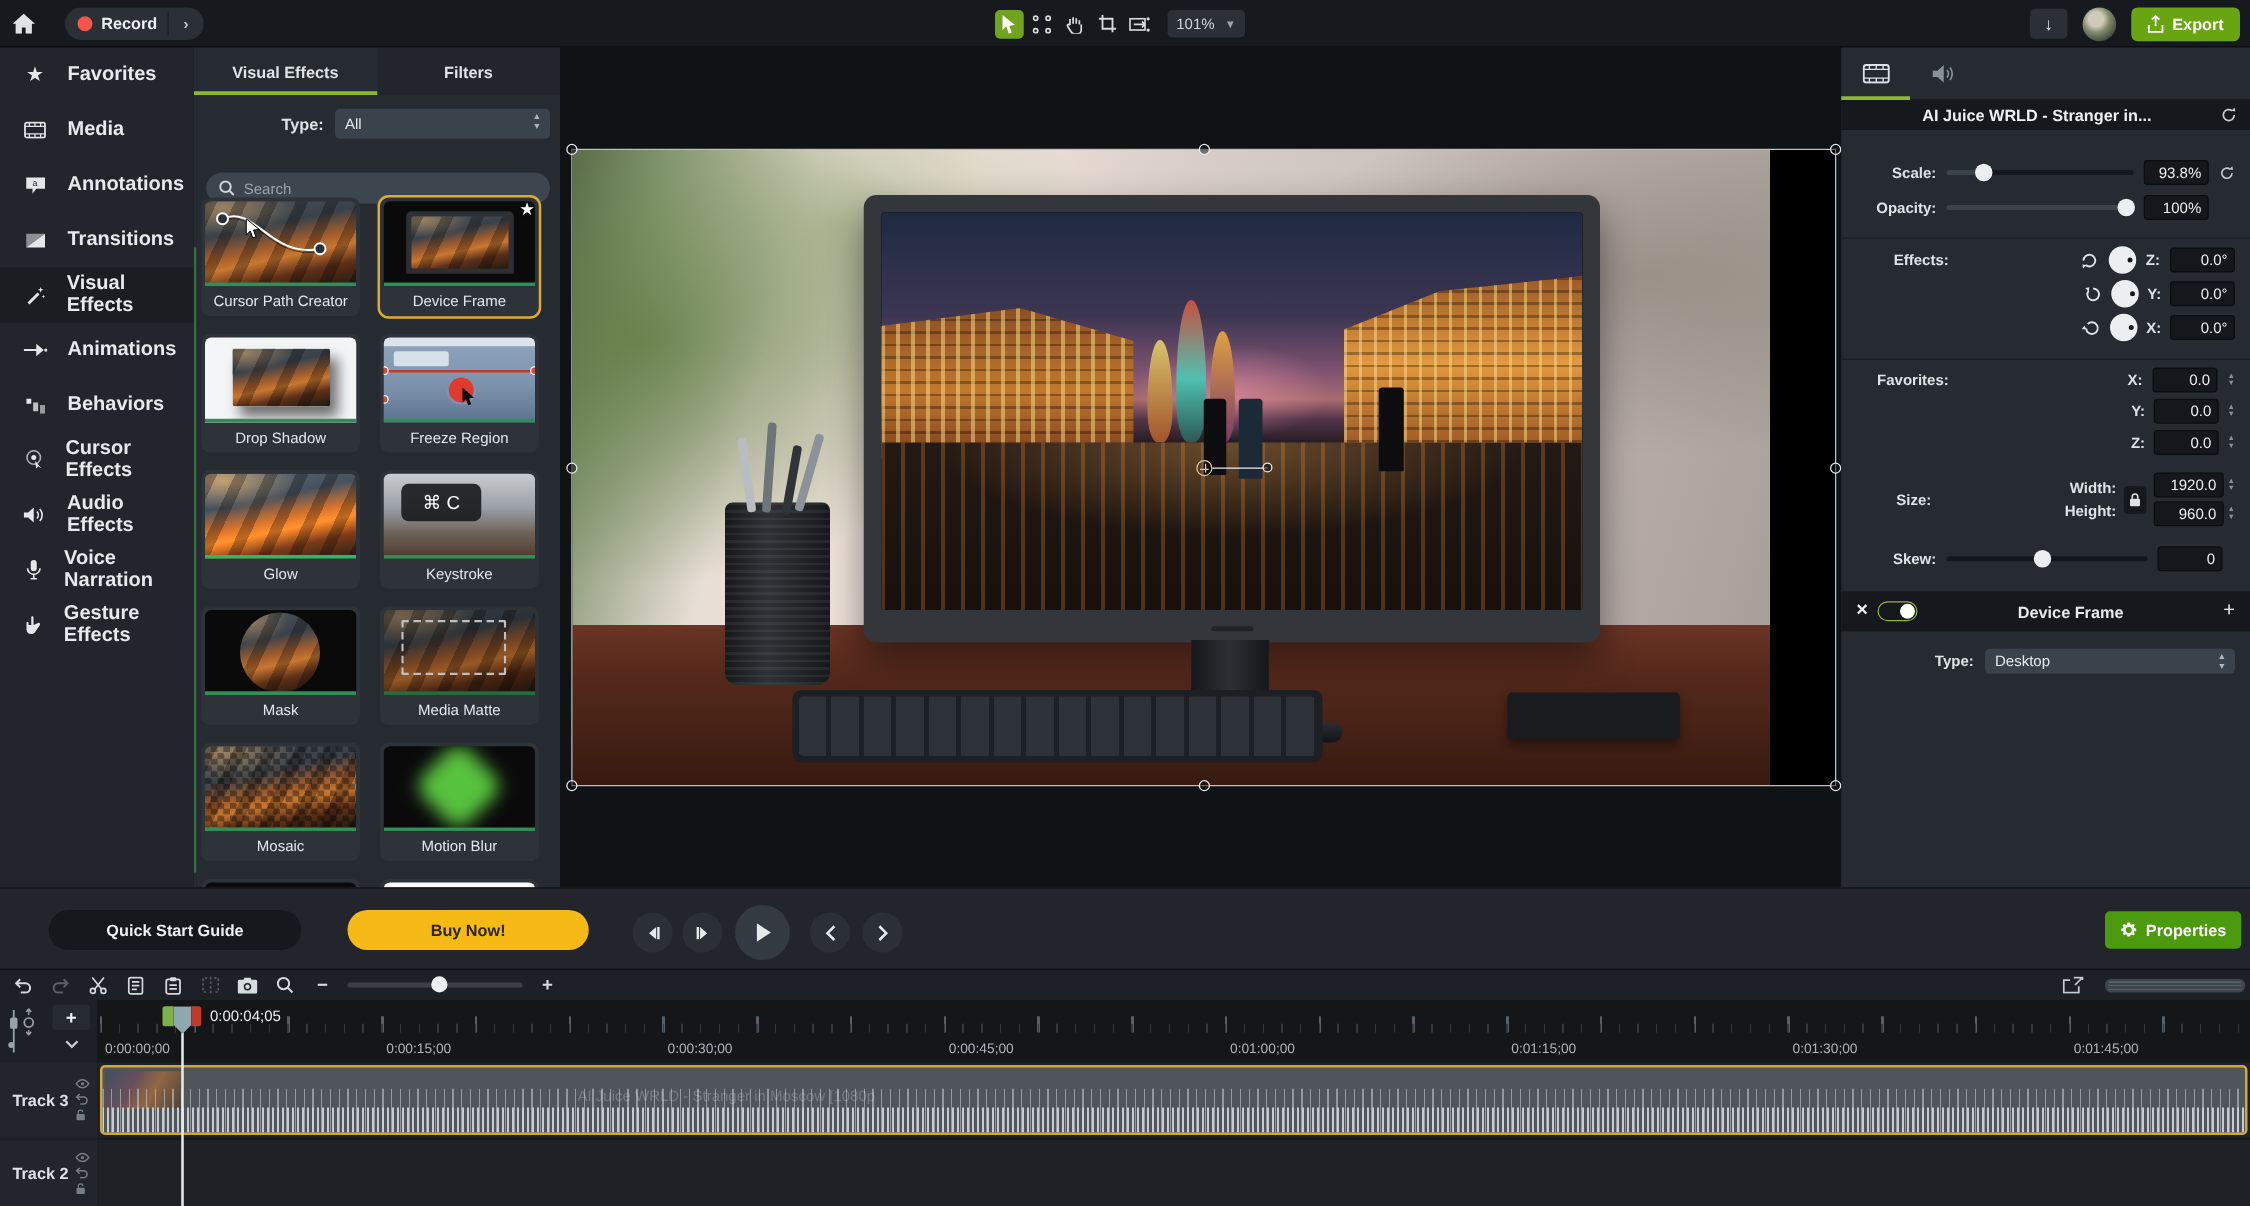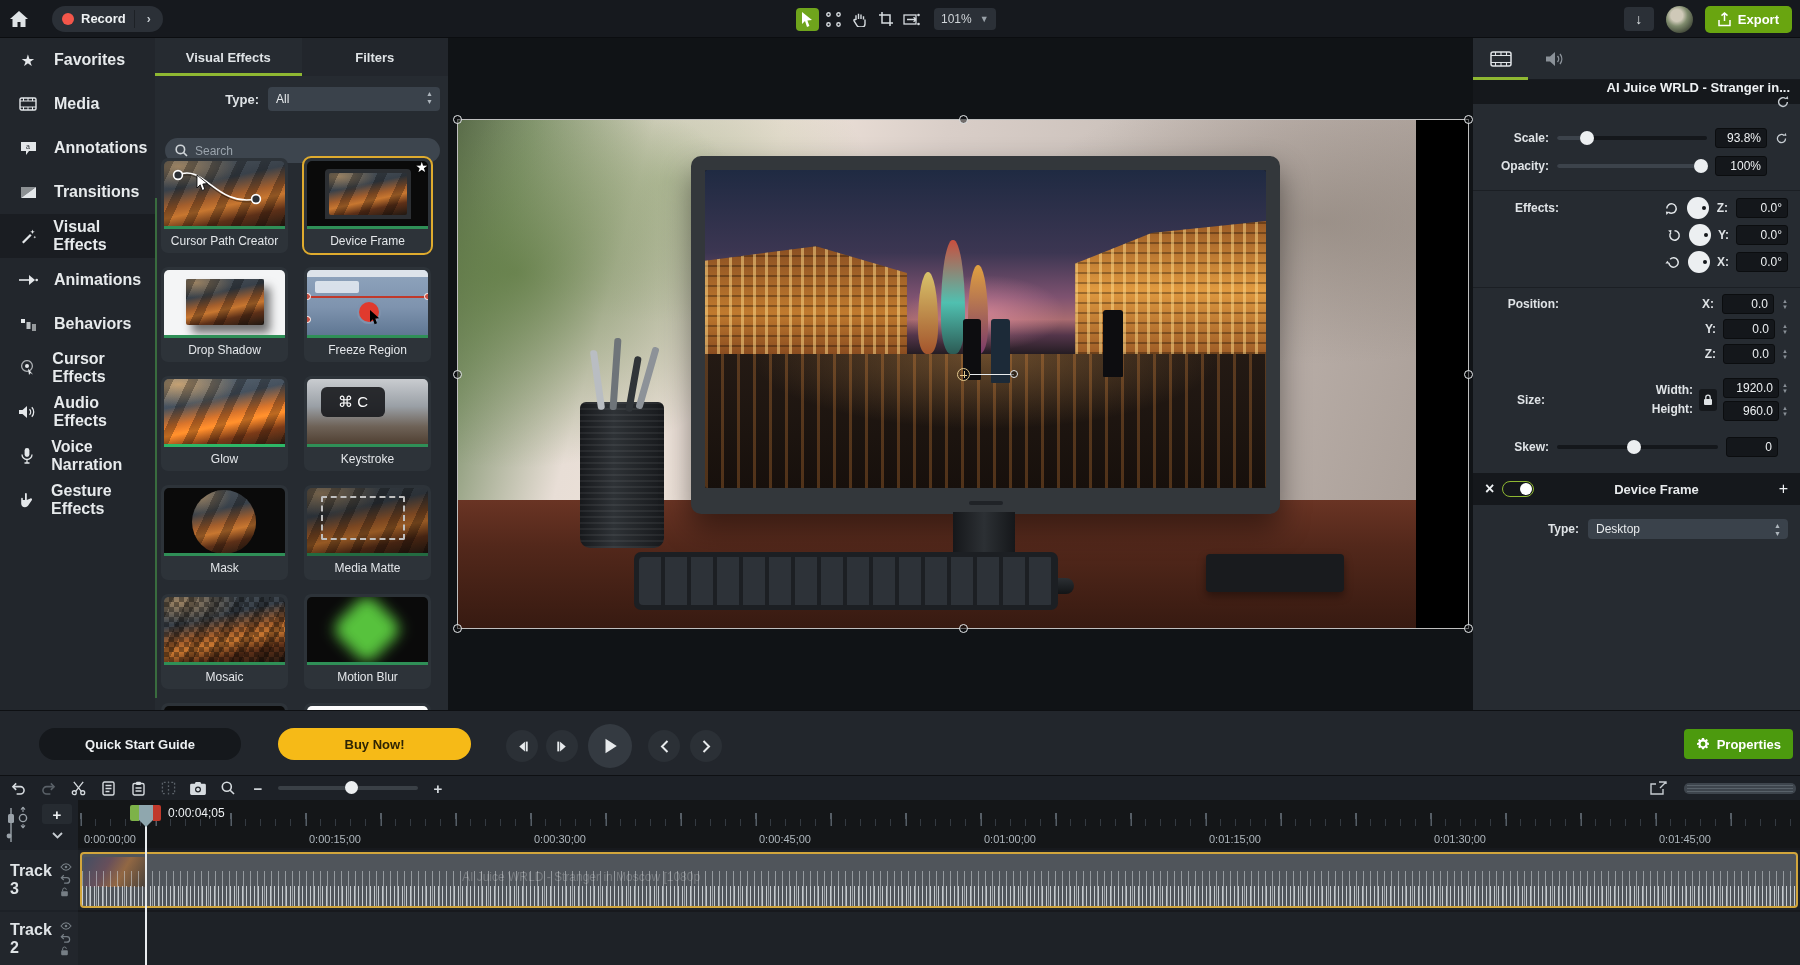--- a/index.html
+++ b/index.html
@@ -184,21 +184,21 @@
   .ctr-line { position:absolute; left:512px; top:254px; width:44px; height:1px; background:#e9ecee; }
   .ctr-end { position:absolute; left:552px; top:250px; width:8px; height:8px; border:1.3px solid #e9ecee;
     border-radius:50%; background:rgba(10,12,14,.5); }
 
   
   .props { position:absolute; left:1473px; top:0; width:327px; height:672px; background:#262b31; font-size:12px; }
   .ptabs { display:flex; height:42px; border-bottom:1px solid #171a1f; }
   .ptab { width:55px; display:flex; align-items:center; justify-content:center; position:relative; color:#dfe3e6; }
   .ptab.inactive { color:#8a9198; }
   .ptab.active::after { content:""; position:absolute; left:0; right:0; bottom:-1px; height:3px; background:#8fb832; }
-  .ptitle { height:24px; background:#15181c; display:flex; align-items:flex-end; padding:0 10px;flex-direction:column; }
+  .ptitle { height:24px; background:#15181c; display:flex; align-items:center; padding:0 10px; }
   .ptitle .t { flex:1; text-align:center; font-size:13px; font-weight:700; color:#eef1f3; }
   .reset-ic { color:#c6ccd1; }
   .prow { display:flex; align-items:center; padding:0 12px; margin-top:8px; gap:8px; }
   .plabel { width:64px; text-align:right; font-weight:700; color:#dfe3e6; flex:none; }
   .slider { flex:1; height:4px; border-radius:2px; background:#14171b; position:relative; }
   .slider .fill { position:absolute; left:0; top:0; bottom:0; background:#3c434b; border-radius:2px; }
   .slider .knob { position:absolute; top:-5px; width:14px; height:14px; border-radius:50%;
     background:#eceff1; margin-left:-7px; }
   .vbox { width:52px; height:20px; background:#14171b; border:1px solid #0b0d0f; border-radius:3px;
     display:flex; align-items:center; justify-content:flex-end; padding:0 5px; color:#eef1f3; flex:none; }
@@ -269,21 +269,21 @@
   .ph-in { width:9px; height:16px; background:#7db249; border-radius:2px 0 0 2px; }
   .ph-body { width:14px; height:22px; background:#8fa7ae;
     clip-path:polygon(0 0,100% 0,100% 68%,50% 100%,0 68%); }
   .ph-out { width:8px; height:16px; background:#c0392b; border-radius:0 2px 2px 0; }
   .ph-time { position:absolute; left:168px; top:6px; font-size:12px; color:#eef1f3; z-index:7; white-space:nowrap; }
   .trackrow { position:absolute; left:0; right:0; }
   .tr3 { top:50px; height:60px; }
   .tr2 { top:112px; height:53px; }
   .thead { position:absolute; left:0; top:0; width:78px; height:100%; background:#22262c;
     display:flex; align-items:center; }
-  .thead .nm { font-size:16px; font-weight:700; color:#dfe3e6; padding-left:10px; flex:1; }
+  .thead .nm { font-size:13px; font-weight:700; color:#dfe3e6; padding-left:10px; flex:1; }
   .thead .icons { display:flex; flex-direction:column; gap:3px; padding-right:6px; color:#767e85; }
   .tbody { position:absolute; left:78px; right:0; top:0; bottom:0; background:#1e2227; }
   .clip { position:absolute; left:2px; top:2px; right:2px; bottom:2px; background:#50555b;
     border:2px solid #d2a63c; border-radius:4px; overflow:hidden; }
   .clip .wave { position:absolute; left:0; right:0; bottom:0; height:72%;
     background-image:
       repeating-linear-gradient(90deg, rgba(205,210,214,.95) 0 1px, transparent 1px 4px),
       repeating-linear-gradient(90deg, rgba(205,210,214,.55) 0 1px, transparent 1px 7px);
     background-size:100% 55%, 100% 95%; background-position:bottom left, bottom left; background-repeat:no-repeat; }
   .clip .cthumb { position:absolute; left:2px; top:3px; width:62px; height:30px; border-radius:2px; opacity:.55;
@@ -738,21 +738,21 @@
           </svg>
       </span>
       <div class="dial"></div>
       <span class="axl">X:</span>
       <div class="vbox">0.0°</div>
     </div>
 
     <div class="pdivider"></div>
 
     <div class="prow" style="margin-top:2px">
-      <span class="plabel" style="width:74px">Position:</span>
+      <span class="plabel" style="width:74px">Favorites:</span>
       <div style="flex:1"></div>
       <span class="axl">X:</span>
       <div class="vbox">0.0</div>
       <span class="stepcol">
           <span>▲</span>
           <span>▼</span>
         </span>
     </div>
     <div class="axisrow">
       <span class="axl">Y:</span>

